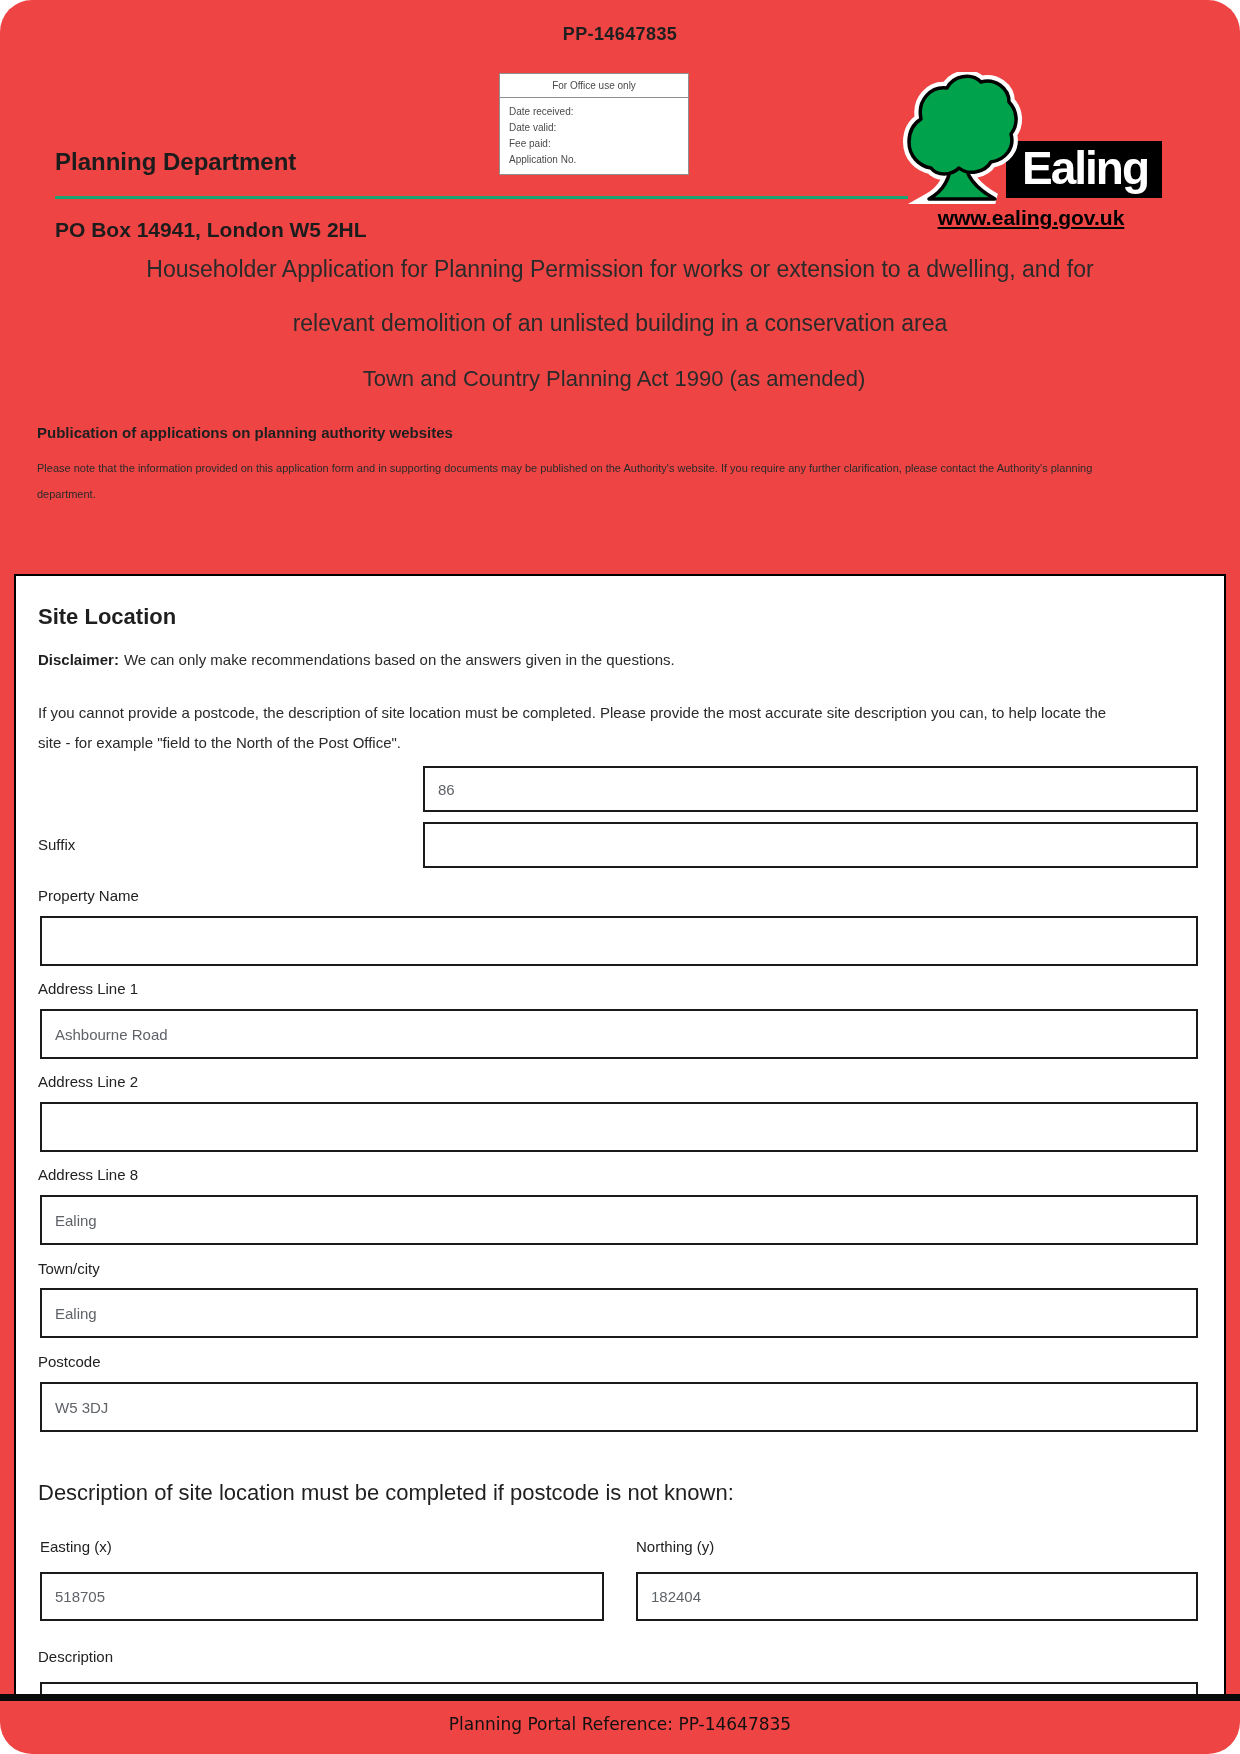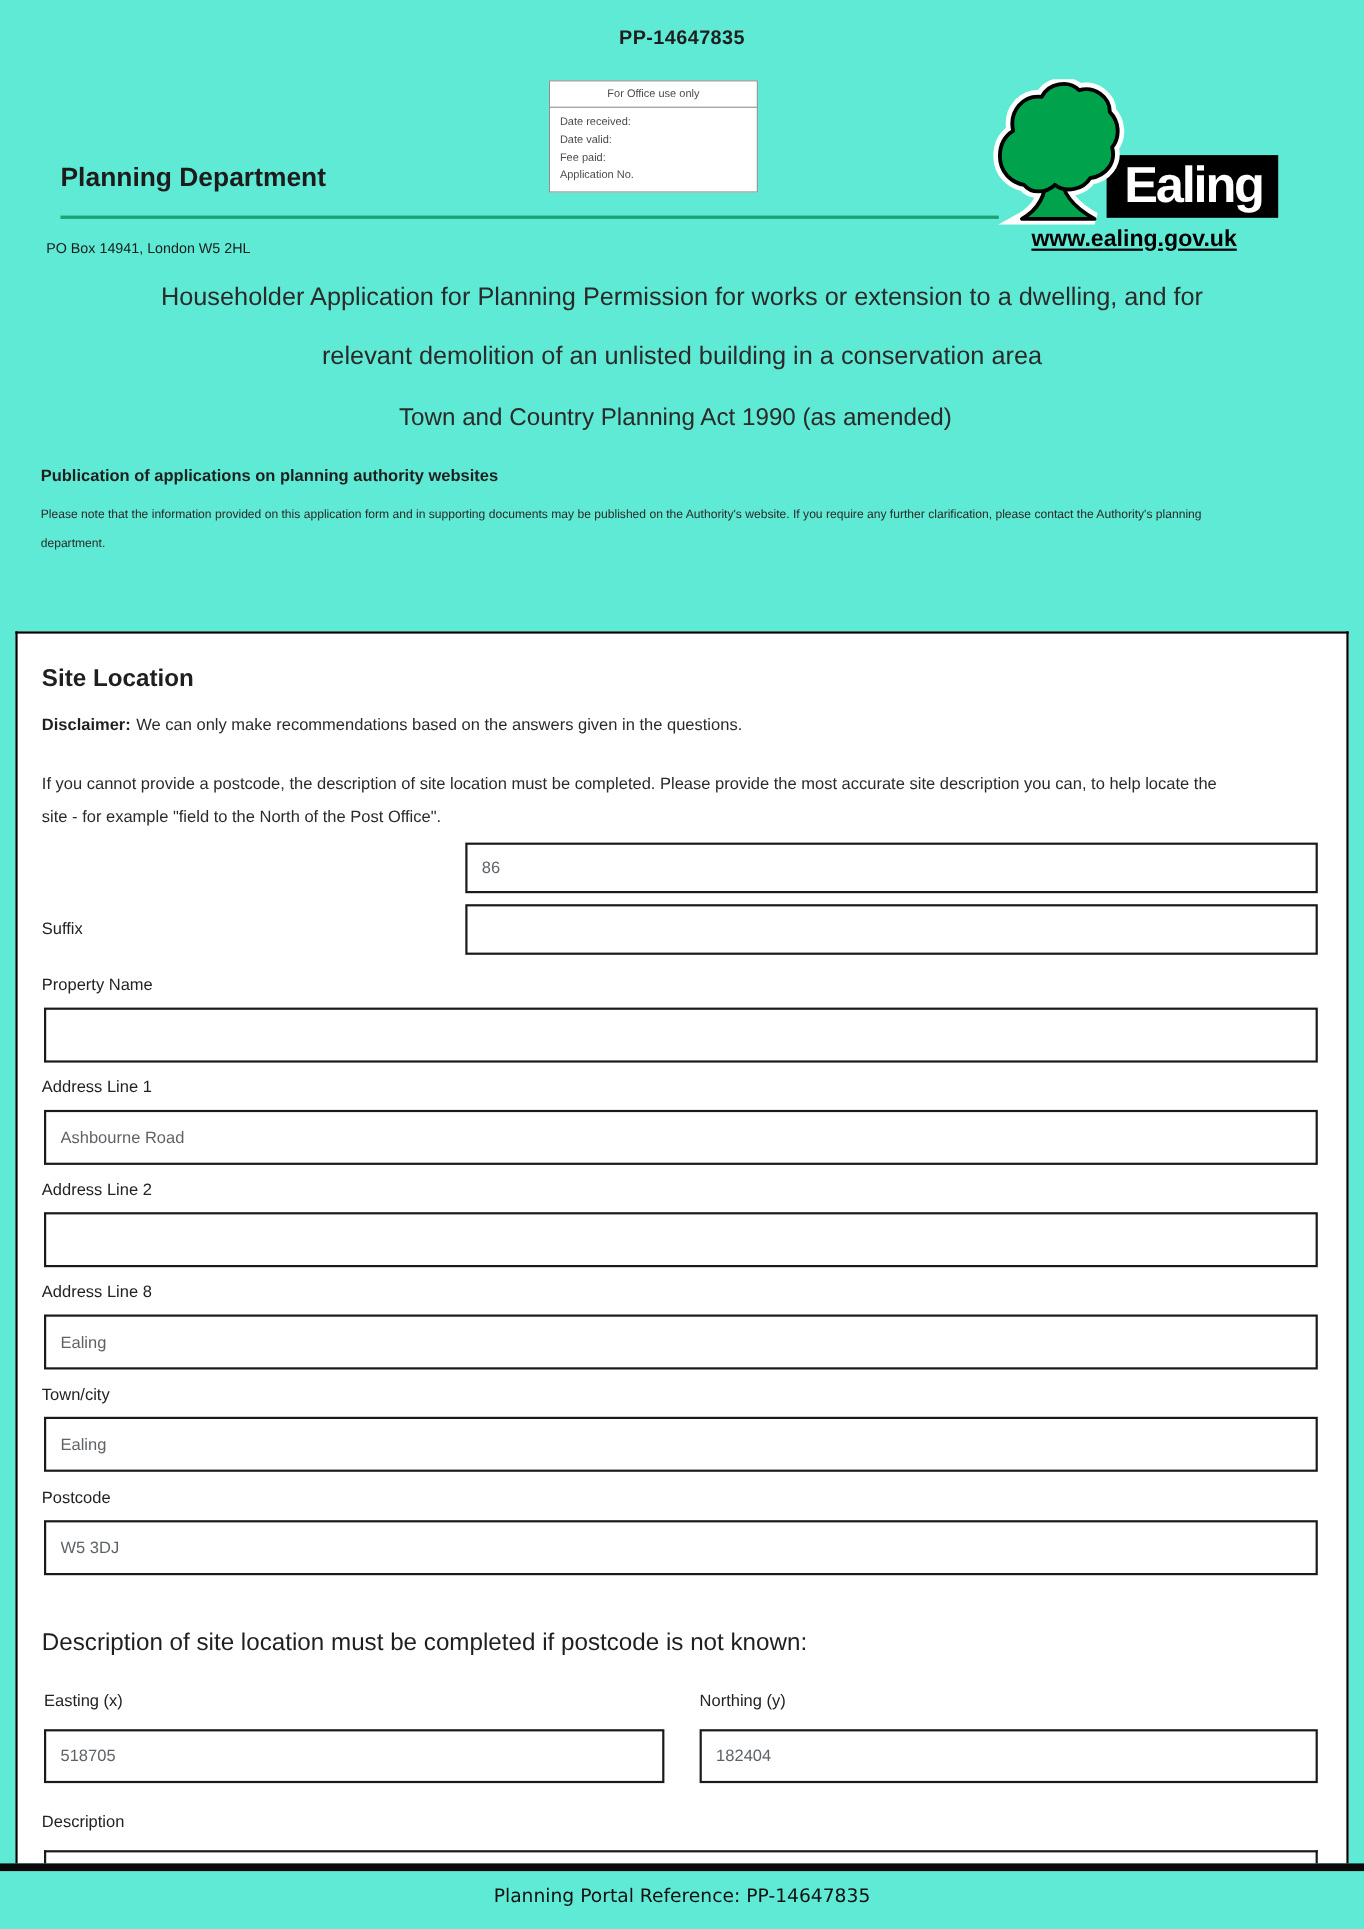--- a/index.html
+++ b/index.html
@@ -1,36 +1,36 @@
 <!DOCTYPE html>
 <html><head>
 <meta charset="utf-8">
 <style>
   * { margin:0; padding:0; box-sizing:border-box; }
   html,body { background:#fff; }
   #page {
-    position:relative; width:1240px; height:1754px; background:#5eead4;
-    font-family:"Liberation Sans", sans-serif; color:#2a2a2a; overflow:hidden;
+    position:relative; width:1240px; height:1754px; background:#ef4444;
+    font-family:"Liberation Sans", sans-serif; color:#2a2a2a; overflow:hidden;border-radius:32px;
   }
   .abs { position:absolute; }
 
   
   #ref-number { top:24px; left:0; width:1240px; text-align:center;
     font-size:18px; font-weight:bold; color:#1f1f1f; letter-spacing:.4px; }
 
   #office-box { left:499px; top:73px; width:190px; height:102px;
     border:1px solid #8f8f8f; background:#fff; }
   #office-box .ob-title { height:24px; line-height:24px; text-align:center;
     font-size:10px; color:#4a4a4a; border-bottom:1px solid #8f8f8f; }
   #office-box .ob-body { padding:6px 9px; }
   #office-box .ob-line { font-size:10px; color:#4a4a4a; line-height:16px; }
 
   #dept-title { left:55px; top:148px; font-size:24px; font-weight:bold; color:#1c1c1c; }
   #green-rule { left:55px; top:196px; width:853px; height:3px; background:#1ba371; }
-  #po-box { left:42px; top:218px; font-size:13px; color:#1c1c1c; }
+  #po-box { left:55px; top:218px; font-size:21px; color:#1c1c1c;font-weight:bold; }
 
   #logo-rect { left:1006px; top:141px; width:156px; height:57px; background:#000;
     z-index:1; color:#fff; font-weight:bold; font-size:46px; line-height:55px;
     padding-left:16px; letter-spacing:-2px; }
   #logo-tree { left:901px; top:72px; width:122px; height:132px; z-index:2; }
   #website { left:900px; top:206px; width:262px; text-align:center;
     font-size:21px; font-weight:bold; color:#000;text-decoration:underline; }
 
   
   #title-line1 { top:256px; left:0; width:1240px; text-align:center; font-size:23px; }

